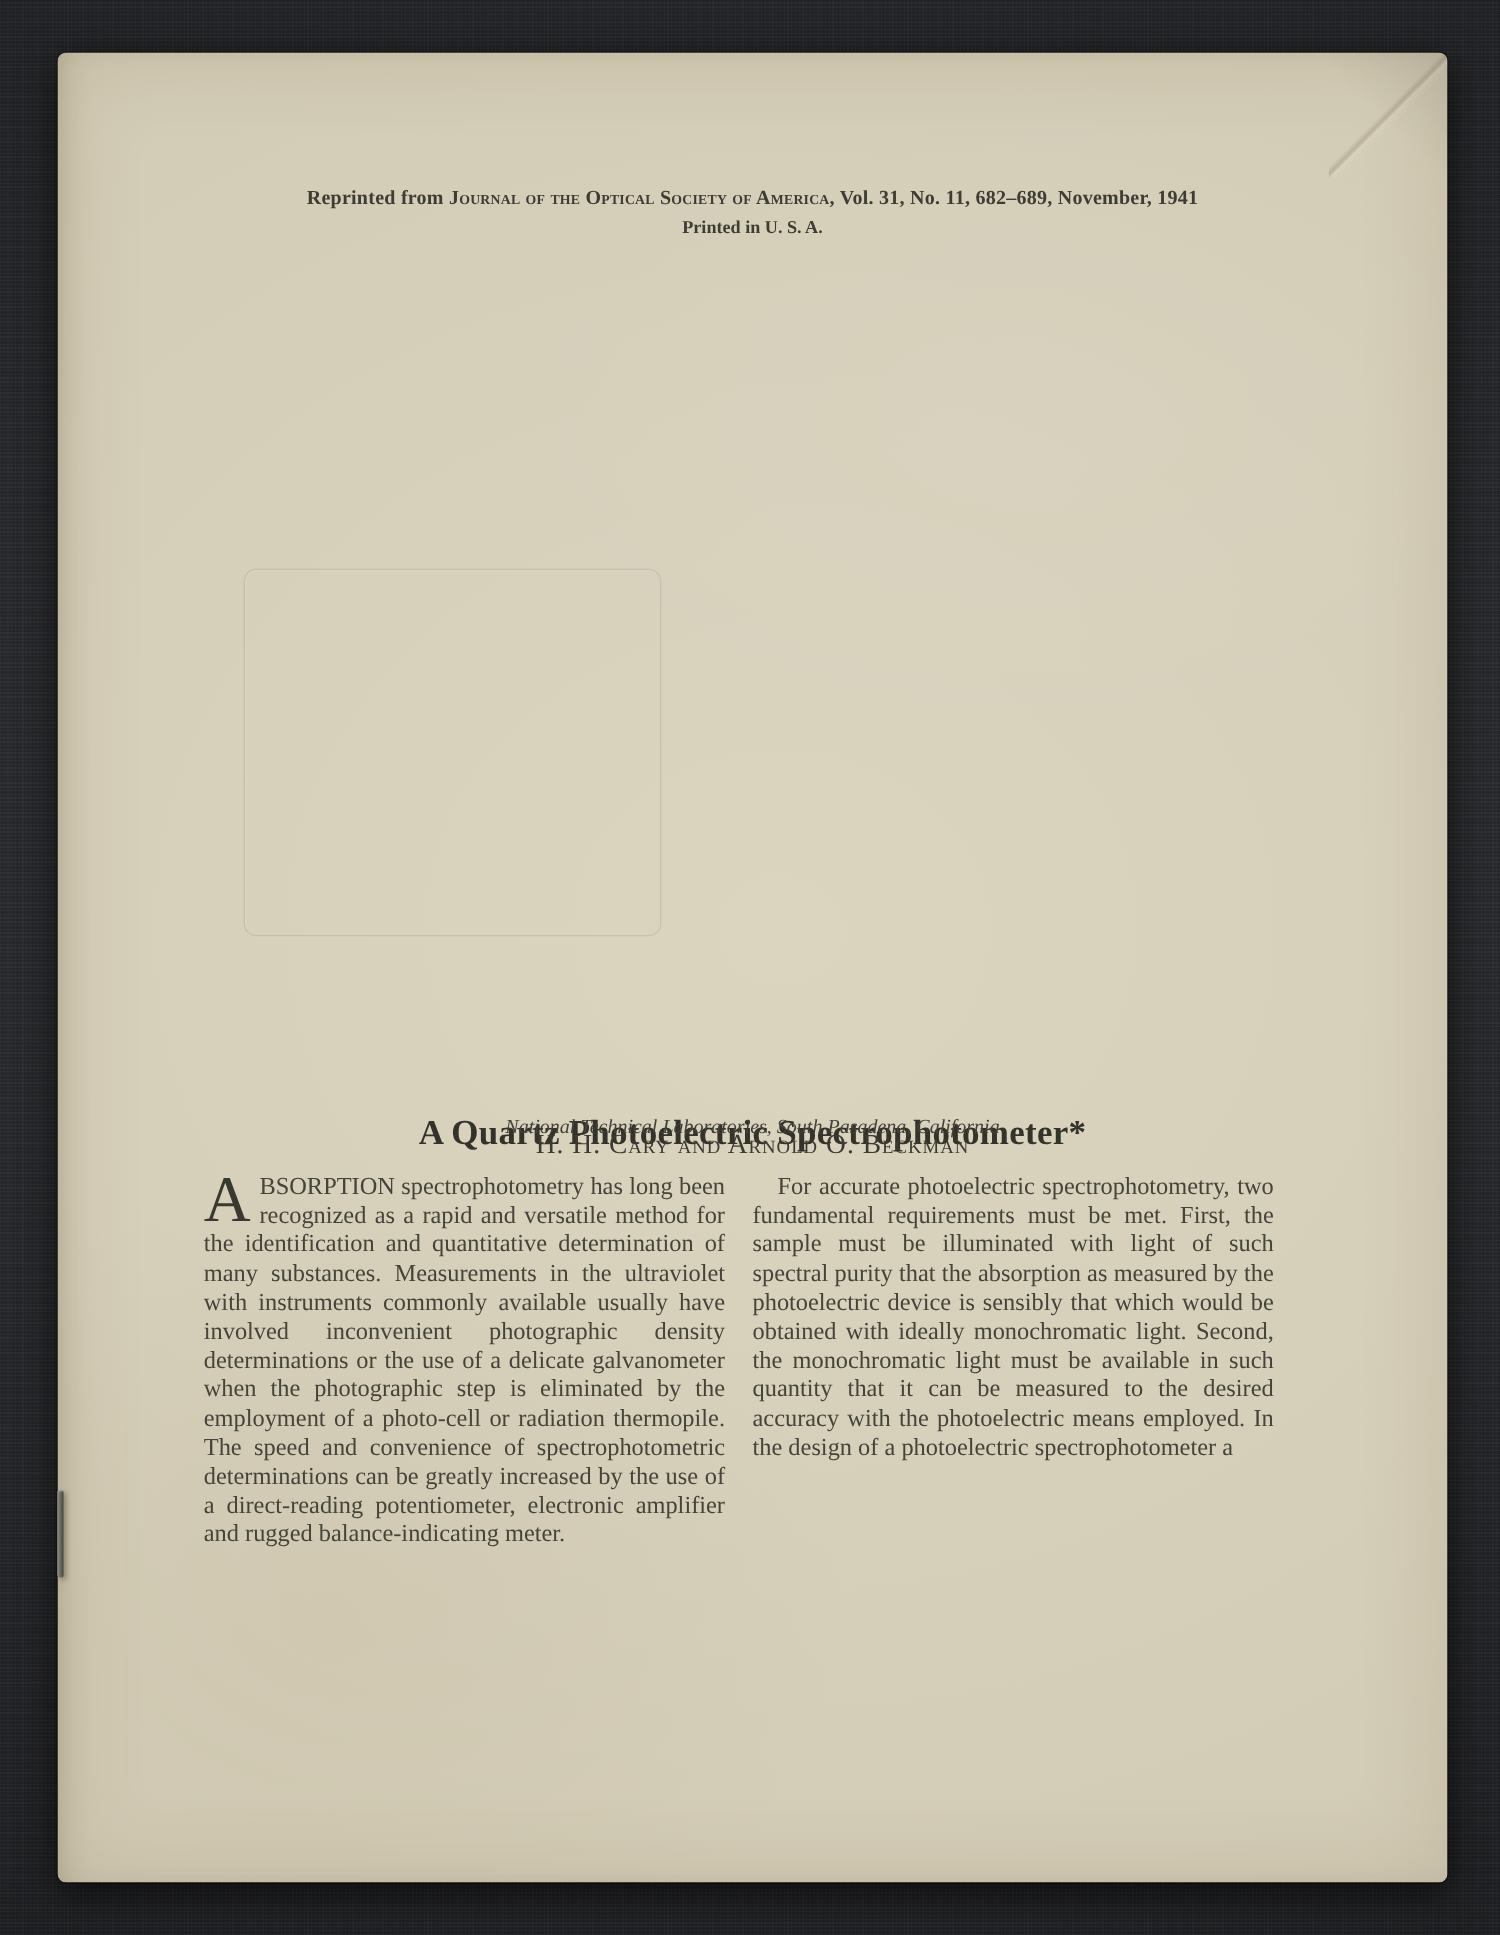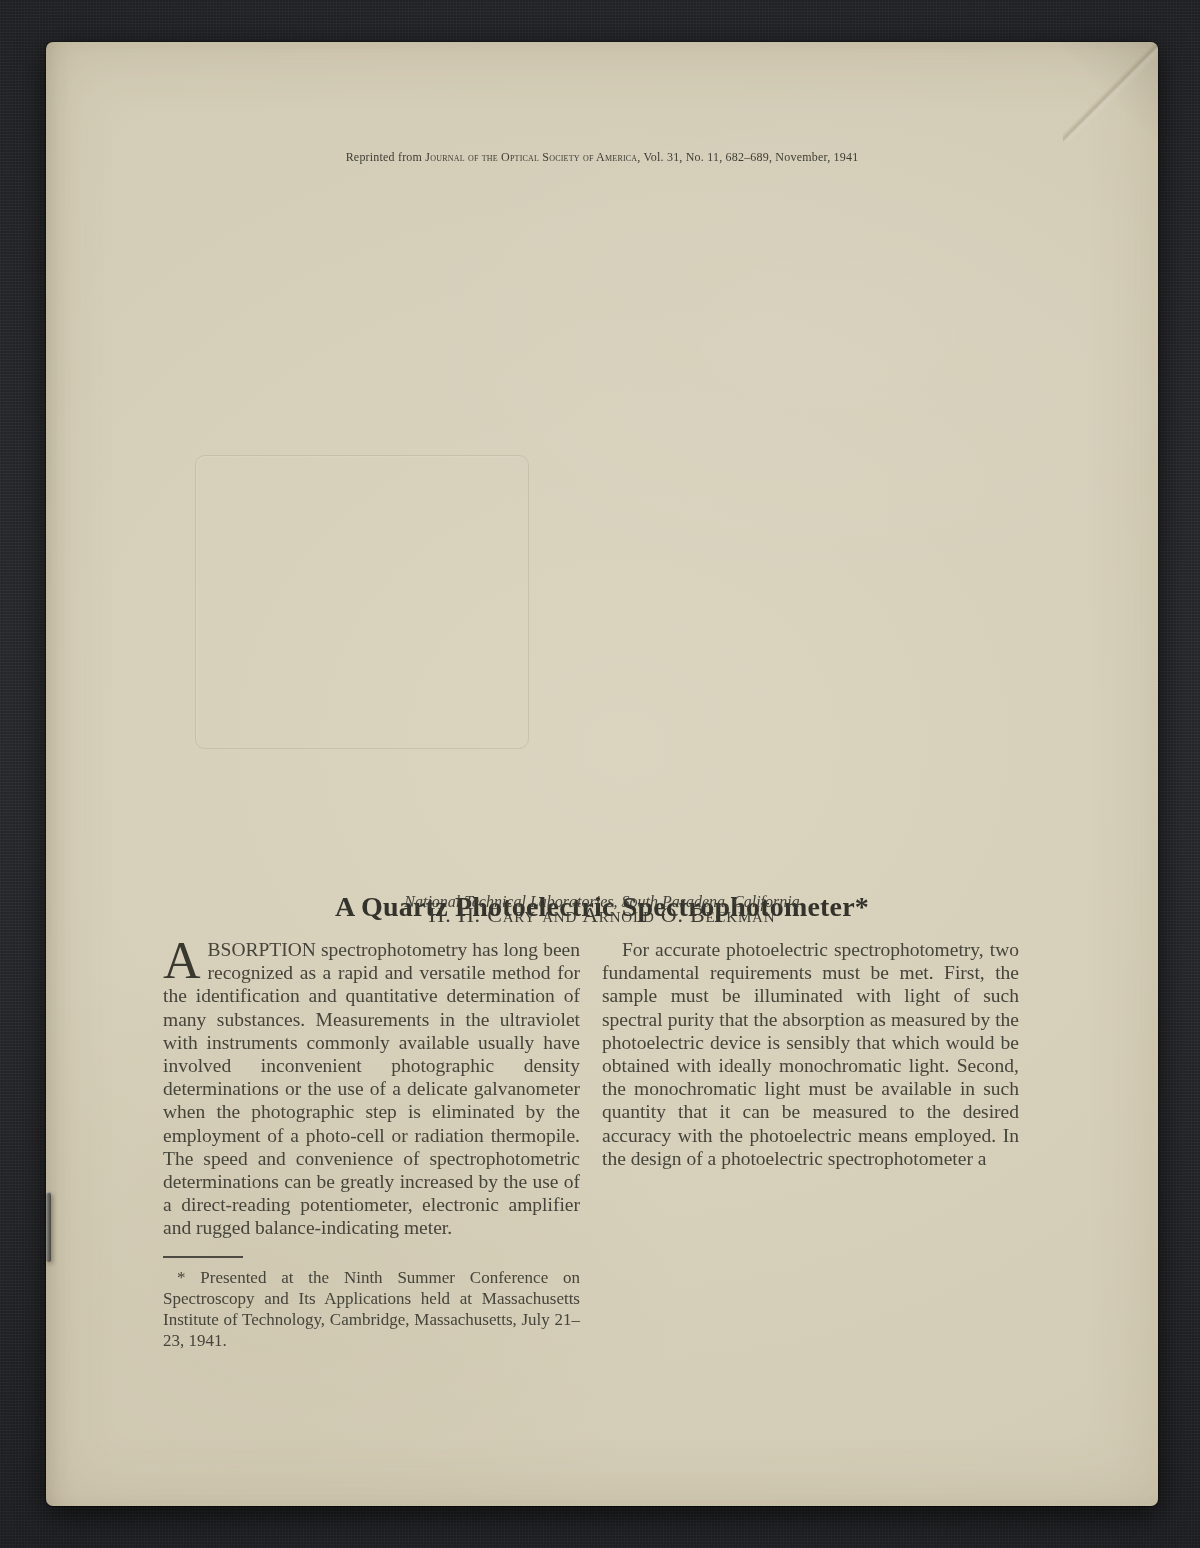--- a/index.html
+++ b/index.html
@@ -80,24 +80,25 @@
     background: linear-gradient(90deg, #8e8d85 0%, #5a584f 70%, #3c3b34 100%);
     box-shadow: 2px 2px 4px rgba(40,32,14,0.35), inset 0 1px 1px rgba(255,255,255,0.4);
   }
 
   .reprint-line {
     position: absolute;
     top: 108px;
     left: 0;
     width: 100%;
     text-align: center;
-    font-size: 12px;
+    font-size: 16px;
     letter-spacing: 0.2px;
     color: #3e3d34;
     white-space: nowrap;
+    font-weight: bold;
   }
   .sc { font-variant: small-caps; }
 
   .printed-line {
     position: absolute;
     top: 132px;
     left: 0;
     width: 100%;
     text-align: center;
     font-size: 14.5px;
@@ -200,36 +201,33 @@
 <div class="backdrop">
 
   <div class="paper">
 
     <div class="impression"></div>
     <div class="corner-crease"></div>
     <div class="staple"></div>
 
     <div class="reprint-line"><span>Reprinted from </span><span class="sc">Journal of the Optical Society of America</span><span>, Vol. 31, No. 11, 682–689, November, 1941</span></div>
 
+    <div class="printed-line">Printed in U. S. A.</div>
 
     <h1 class="page-title">A Quartz Photoelectric Spectrophotometer*</h1>
 
     <div class="authors-line sc">H. H. Cary and Arnold O. Beckman</div>
 
     <div class="affiliation-line">National Technical Laboratories, South Pasadena, California</div>
 
     <div class="columns">
 
       <div class="col">
         <p><span class="dropcap">A</span><span>BSORPTION spectrophotometry has long been recognized as a rapid and versatile method for the identification and quantitative determination of many substances. Measurements in the ultraviolet with instruments commonly available usually have involved inconvenient photographic density determinations or the use of a delicate galvanometer when the photographic step is eliminated by the employment of a photo-cell or radiation thermopile. The speed and convenience of spectrophotometric determinations can be greatly increased by the use of a direct-reading potentiometer, electronic amplifier and rugged balance-indicating meter.</span></p>
 
-        <div class="footnote-block">
-          <div class="footnote-rule"></div>
-          <p class="footnote-text">* Presented at the Ninth Summer Conference on Spectroscopy and Its Applications held at Massachusetts Institute of Technology, Cambridge, Massachusetts, July 21–23, 1941.</p>
-        </div>
       </div>
 
       <div class="col">
 
 
         <p class="indented">For accurate photoelectric spectrophotometry, two fundamental requirements must be met. First, the sample must be illuminated with light of such spectral purity that the absorption as measured by the photoelectric device is sensibly that which would be obtained with ideally monochromatic light. Second, the monochromatic light must be available in such quantity that it can be measured to the desired accuracy with the photoelectric means employed. In the design of a photoelectric spectrophotometer a</p>
       </div>
 
     </div>
   </div>

